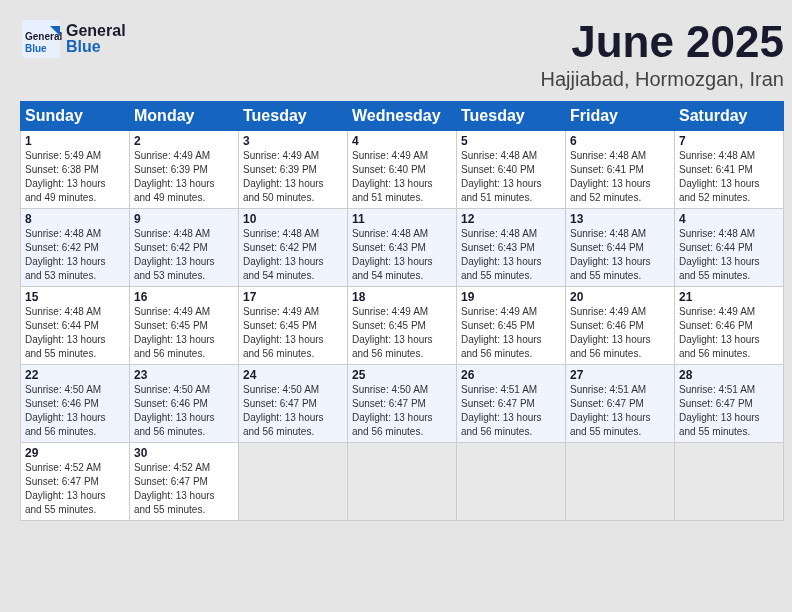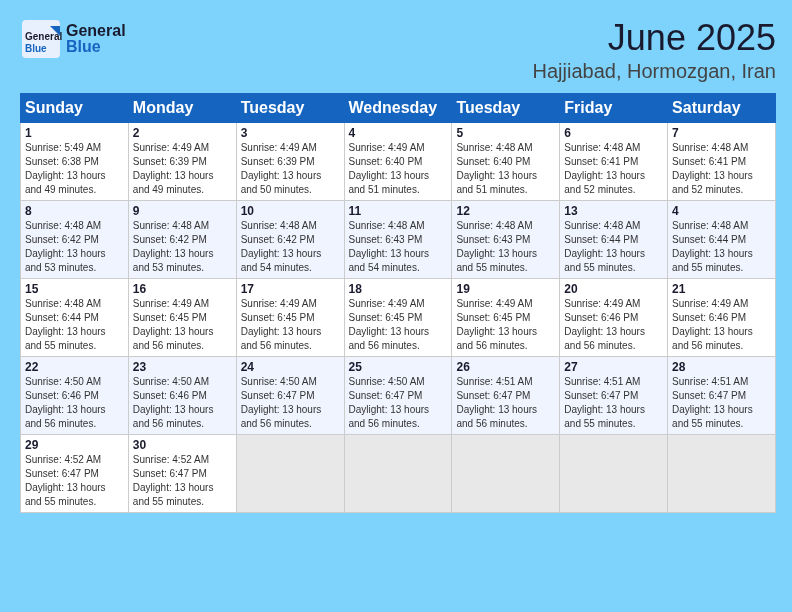--- a/index.html
+++ b/index.html
@@ -6,35 +6,35 @@
     body {
       font-family: Arial, sans-serif;
       background: #fff;
       width: 792px;
       height: 612px;
       overflow: hidden;
     }
     .page {
       width: 792px;
       height: 612px;
-      padding: 18px 16px 10px 20px;
-      background: #7dd3fc;
+      padding: 18px 8px 10px 20px;
+      background: #e5e5e5;
     }
     .header {
       display: flex;
       justify-content: space-between;
       align-items: flex-start;
       margin-bottom: 10px;
     }
     .title-area {
       text-align: right;
     }
     .month-title {
-      font-size: 36px;
-      font-weight: normal;
+      font-size: 44px;
+      font-weight: bold;
       color: #1a1a2e;
       line-height: 1.1;
     }
     .location {
       font-size: 20px;
       color: #444;
       margin-top: 2px;
     }
     .calendar {
       width: 100%;

